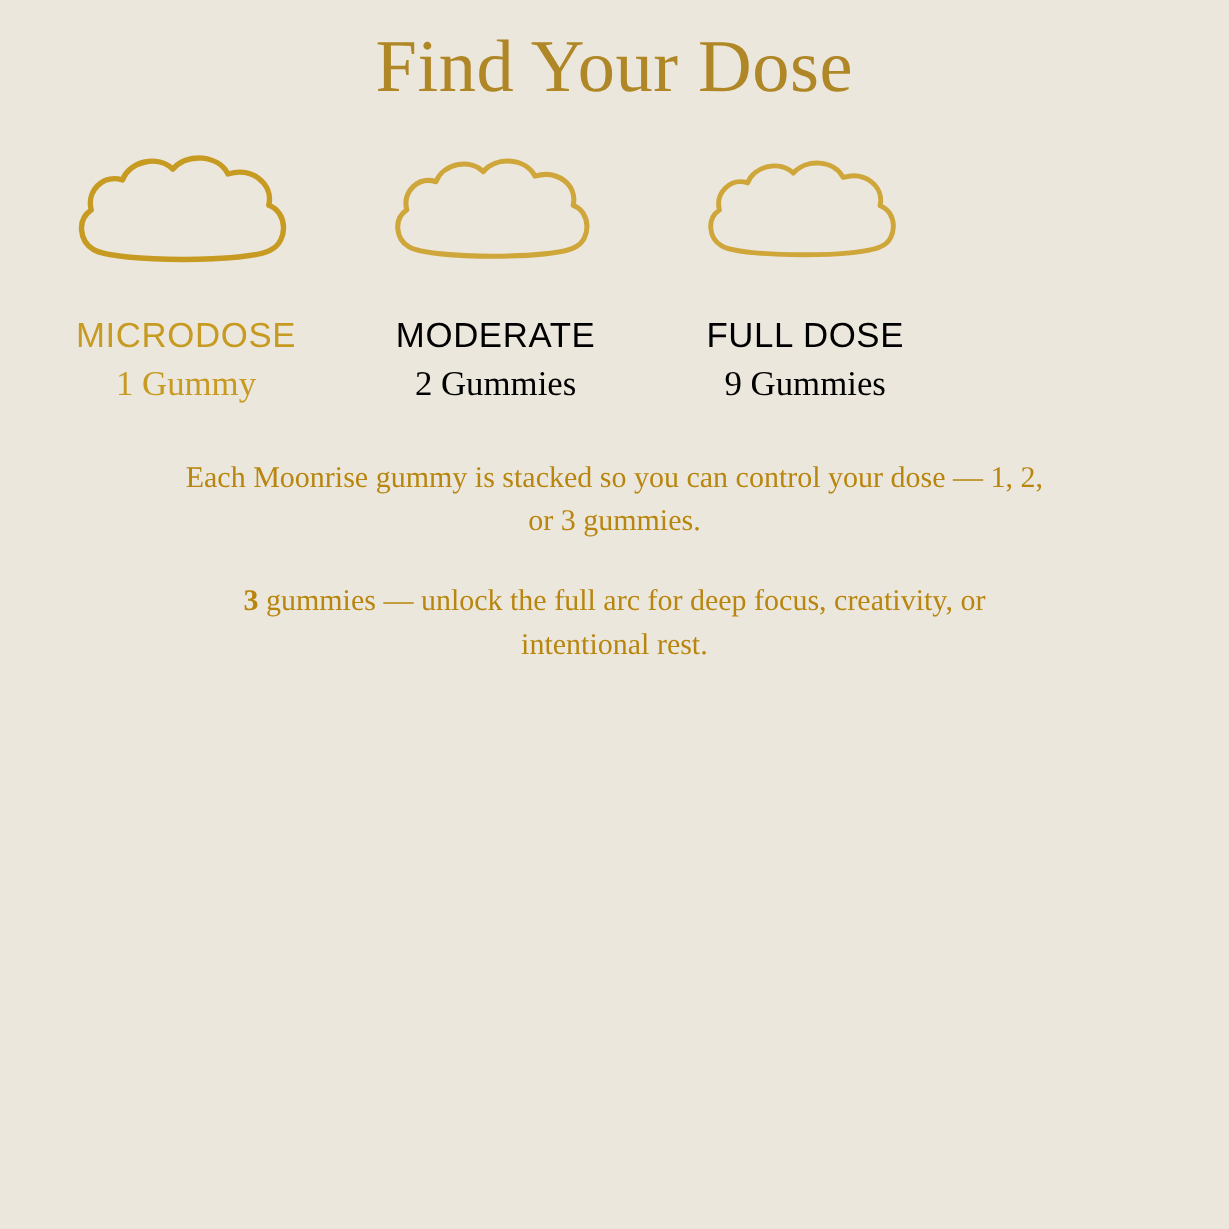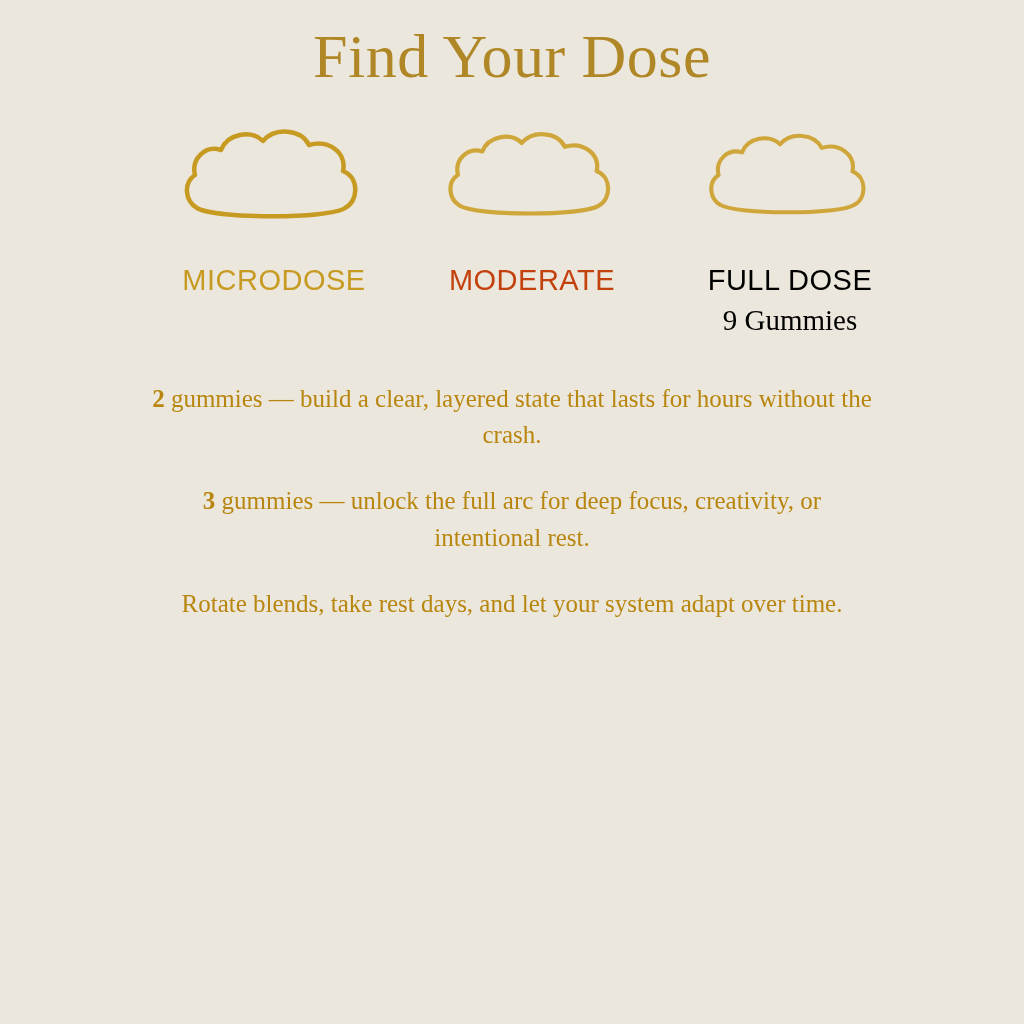--- a/index.html
+++ b/index.html
@@ -25,21 +25,20 @@
     font-family: "Liberation Serif", serif;
     font-size: 62px;
     font-weight: 400;
     letter-spacing: 0.5px;
     margin: 0;
     padding-top: 22px;
     line-height: 1.1;
   }
   .doses {
     display: flex;
-    justify-content: center;
     align-items: flex-start;
     gap: 28px;
     margin-top: 30px;
     margin-left: 40px;
   }
   .dose-col {
     width: 230px;
     text-align: center;
   }
   .cloud-wrap {
@@ -59,21 +58,21 @@
   .dose-count {
     font-family: "Liberation Serif", serif;
     font-size: 29px;
     color: #c79a22;
     margin-top: 6px;
     line-height: 1.15;
   }
   .dose-col.col-1 .dose-label,
   .dose-col.col-1 .dose-count { color: #c79a22; }
   .dose-col.col-2 .dose-label,
-  .dose-col.col-2 .dose-count { color: #c2410c; }
+  .dose-col.col-2 .dose-count { color: #000000; }
   .dose-col.col-3 .dose-label,
   .dose-col.col-3 .dose-count { color: #000000; }
 
   .body-copy {
     margin-top: 44px;
     text-align: center;
     color: #b8860f;
     font-family: "Liberation Serif", serif;
     font-size: 25px;
     line-height: 1.45;
@@ -99,42 +98,43 @@
 
   <div class="doses">
 
     <div class="dose-col col-1">
       <div class="cloud-wrap">
         <svg class="cloud-svg" width="190" height="115" viewBox="0 0 190 115">
           <path d="M18 85 C6 78 4 60 16 52 C12 36 26 22 42 27 C48 11 72 6 84 18 C96 4 122 6 130 22 C150 16 168 30 164 48 C180 54 180 78 166 85 C150 96 36 96 18 85 Z" fill="none" stroke="#c79a22" stroke-width="4.5" stroke-linejoin="round" stroke-linecap="round"></path>
         </svg>
       </div>
       <div class="dose-label">MICRODOSE</div>
+      <div class="dose-count">1 Gummy</div>
     </div>
 
     <div class="dose-col col-2">
       <div class="cloud-wrap">
         <svg class="cloud-svg" width="178" height="108" viewBox="0 0 190 115">
           <path d="M18 85 C6 78 4 60 16 52 C12 36 26 22 42 27 C48 11 72 6 84 18 C96 4 122 6 130 22 C150 16 168 30 164 48 C180 54 180 78 166 85 C150 96 36 96 18 85 Z" fill="none" stroke="#cfa63a" stroke-width="4.5" stroke-linejoin="round" stroke-linecap="round"></path>
         </svg>
       </div>
       <div class="dose-label">MODERATE</div>
+      <div class="dose-count">2 Gummies</div>
     </div>
 
     <div class="dose-col col-3">
       <div class="cloud-wrap">
         <svg class="cloud-svg" width="172" height="104" viewBox="0 0 190 115">
           <path d="M18 85 C6 78 4 60 16 52 C12 36 26 22 42 27 C48 11 72 6 84 18 C96 4 122 6 130 22 C150 16 168 30 164 48 C180 54 180 78 166 85 C150 96 36 96 18 85 Z" fill="none" stroke="#cfa63a" stroke-width="4.5" stroke-linejoin="round" stroke-linecap="round"></path>
         </svg>
       </div>
       <div class="dose-label">FULL DOSE</div>
       <div class="dose-count">9 Gummies</div>
     </div>
 
   </div>
 
   <div class="body-copy">
-    <p class="para"><b>2</b><span> gummies — build a clear, layered state that lasts for hours without the crash.</span></p>
+    <p class="para"><span>Each Moonrise gummy is stacked so you can control your dose — 1, 2, or 3 gummies.</span></p>
     <p class="para"><b>3</b><span> gummies — unlock the full arc for deep focus, creativity, or intentional rest.</span></p>
-    <p class="para"><span>Rotate blends, take rest days, and let your system adapt over time.</span></p>
   </div>
 
 </div>
 
 </body></html>

